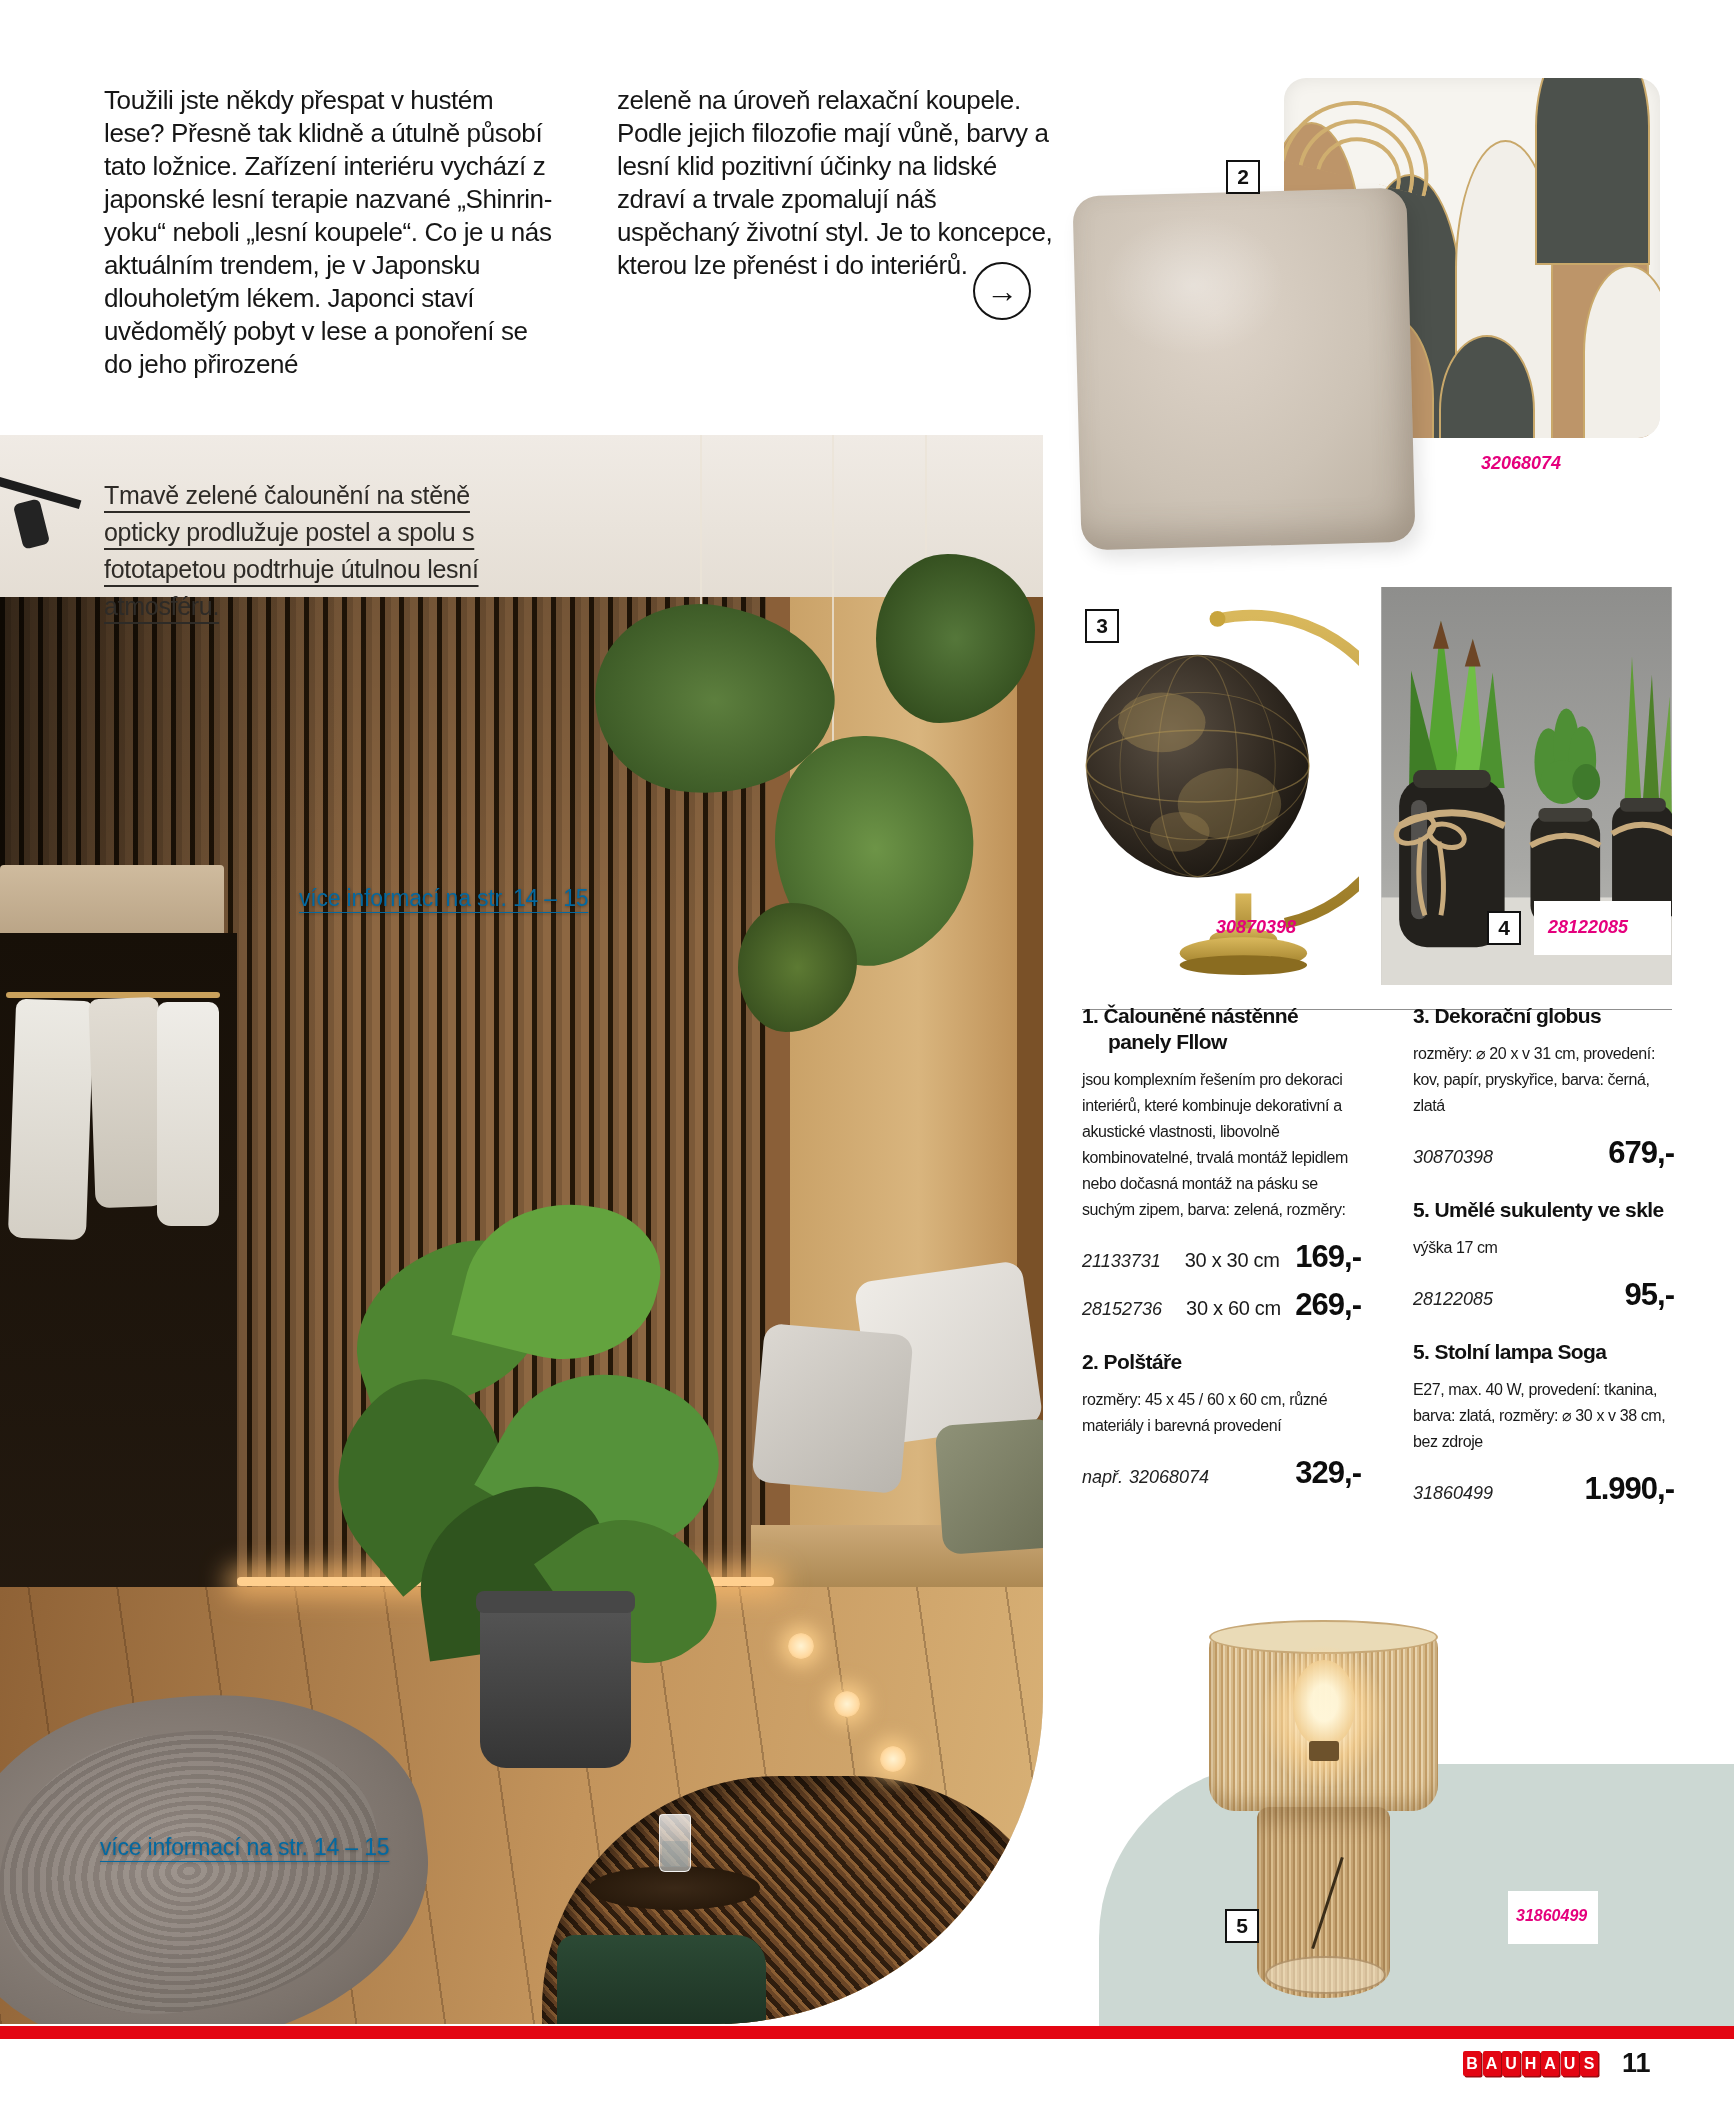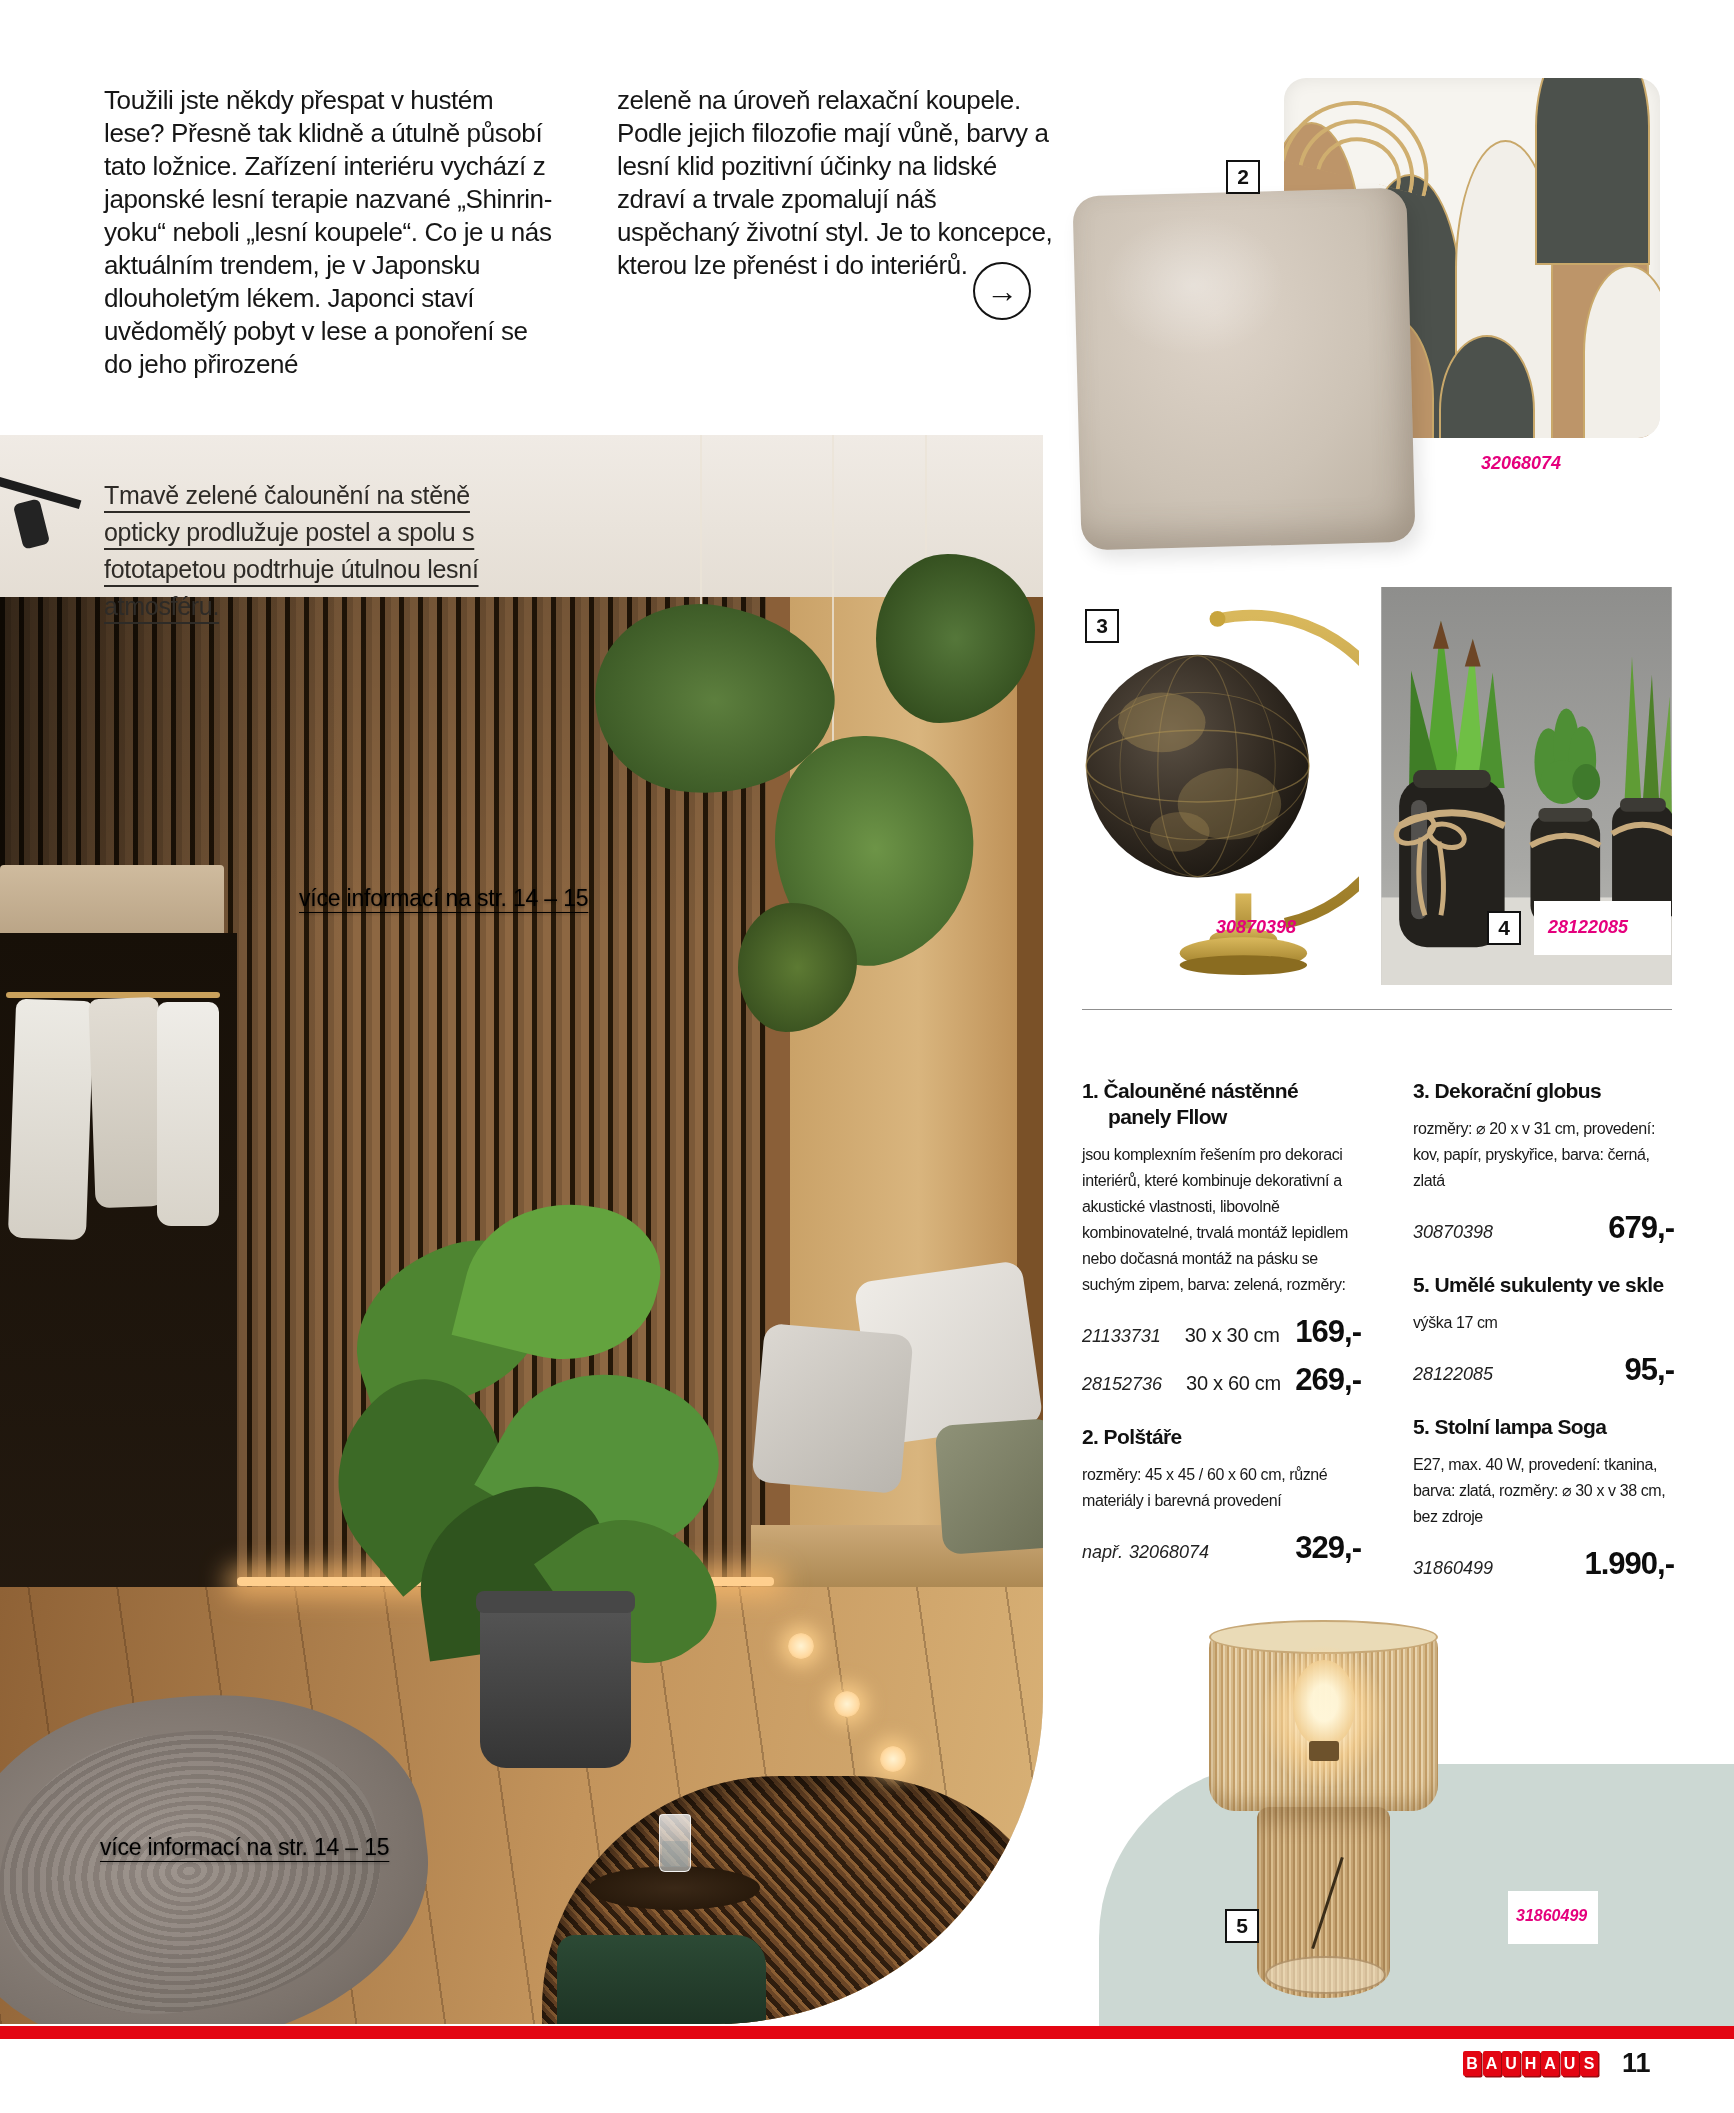--- a/index.html
+++ b/index.html
@@ -67,29 +67,29 @@
   .hblob { position:absolute; border-radius:45% 55% 60% 40%/50% 45% 55% 50%; }
   .ph-chair { position:absolute; left:542px; top:1341px; width:517px; height:259px;
       background:repeating-linear-gradient(48deg,#2f1d0e 0 5px,#6a4526 5px 9px,#8a5e33 9px 12px);
       border-radius:46% 40% 0 0/90% 70% 0 0; box-shadow:inset 0 14px 26px rgba(0,0,0,.45); }
   .ph-cushion { position:absolute; left:557px; top:1500px; width:209px; height:92px; background:linear-gradient(#2c4a35,#1d3324); border-radius:18px 30px 4px 4px; }
   .ph-table { position:absolute; left:589px; top:1431px; width:171px; height:44px; background:radial-gradient(#3a2817,#211407); border-radius:50%; }
   .ph-glass { position:absolute; left:659px; top:1379px; width:32px; height:58px; background:linear-gradient(rgba(255,255,255,.78), rgba(210,215,215,.6)); border:1px solid rgba(255,255,255,.8); border-radius:4px 4px 6px 6px; }
   .ph-glass:after{ content:""; position:absolute; left:2px; bottom:4px; width:26px; height:26px; background:rgba(150,160,160,.5); border-radius:2px; }
   .bulb { position:absolute; width:26px; height:26px; border-radius:50%; background:radial-gradient(#fff3d2,#ffd9a0 60%,#f0b86a); box-shadow:0 0 18px 8px rgba(255,210,140,.8); }
   .ph-caption { position:absolute; left:104px; top:42px; width:422px; font-size:25px; line-height:37px; letter-spacing:-0.3px; color:#2e2b27; text-decoration:underline; text-underline-offset:7px; text-decoration-thickness:1.5px; }
-  .ph-moreinfo { position:absolute; color:#000000; font-size:23px; letter-spacing:-0.2px; text-decoration:underline; text-underline-offset:6px; text-decoration-thickness:1px; text-shadow:0 1px 3px rgba(0,0,0,.35); }
+  .ph-moreinfo { position:absolute; color:#0369a1; font-size:23px; letter-spacing:-0.2px; text-decoration:underline; text-underline-offset:6px; text-decoration-thickness:1px; text-shadow:0 1px 3px rgba(0,0,0,.35); }
 
   
   .globe-box { position:absolute; left:1080px; top:595px; width:279px; height:390px; background:#fff; }
   .succ-box { position:absolute; left:1381px; top:587px; width:291px; height:398px; overflow:hidden; }
 
   
   .divider { position:absolute; left:1082px; top:1009px; width:590px; height:0; border-top:1.5px solid #8f8f8f; }
-  .pcol { position:absolute; top:1078px; }
+  .pcol { position:absolute; top:1003px; }
   .pcol.left { left:1082px; width:279px; }
   .pcol.right { left:1413px; width:261px; }
   .prod-title { font-weight:bold; font-size:21px; line-height:26px; letter-spacing:-0.6px; color:#111; padding-left:26px; text-indent:-26px; margin-bottom:12px; }
   .prod-desc { font-size:16px; line-height:26px; letter-spacing:-0.4px; color:#191919; margin-bottom:16px; }
   .price-row { display:flex; align-items:baseline; margin-bottom:12px; }
   .art { font-style:italic; font-size:18px; color:#222; white-space:nowrap; }
   .sizecell { font-size:20px; letter-spacing:-0.3px; margin-left:24px; white-space:nowrap; }
   .price { font-weight:bold; font-size:31px; letter-spacing:-1px; margin-left:auto; color:#0d0d0d; white-space:nowrap; }
   .gap-lg { height:14px; }
 

